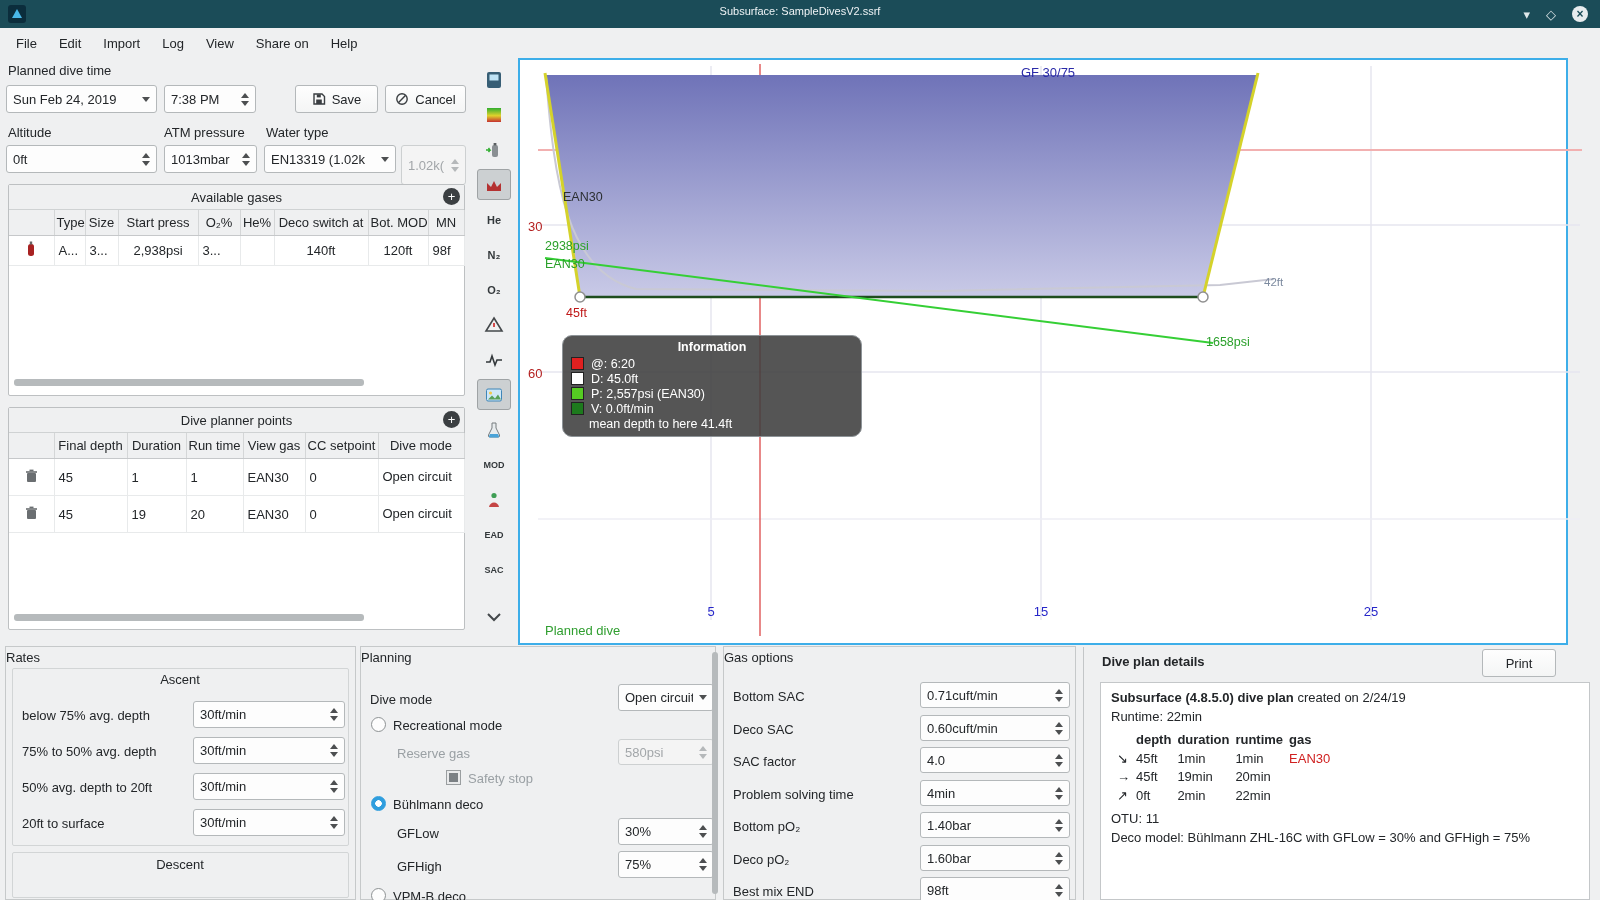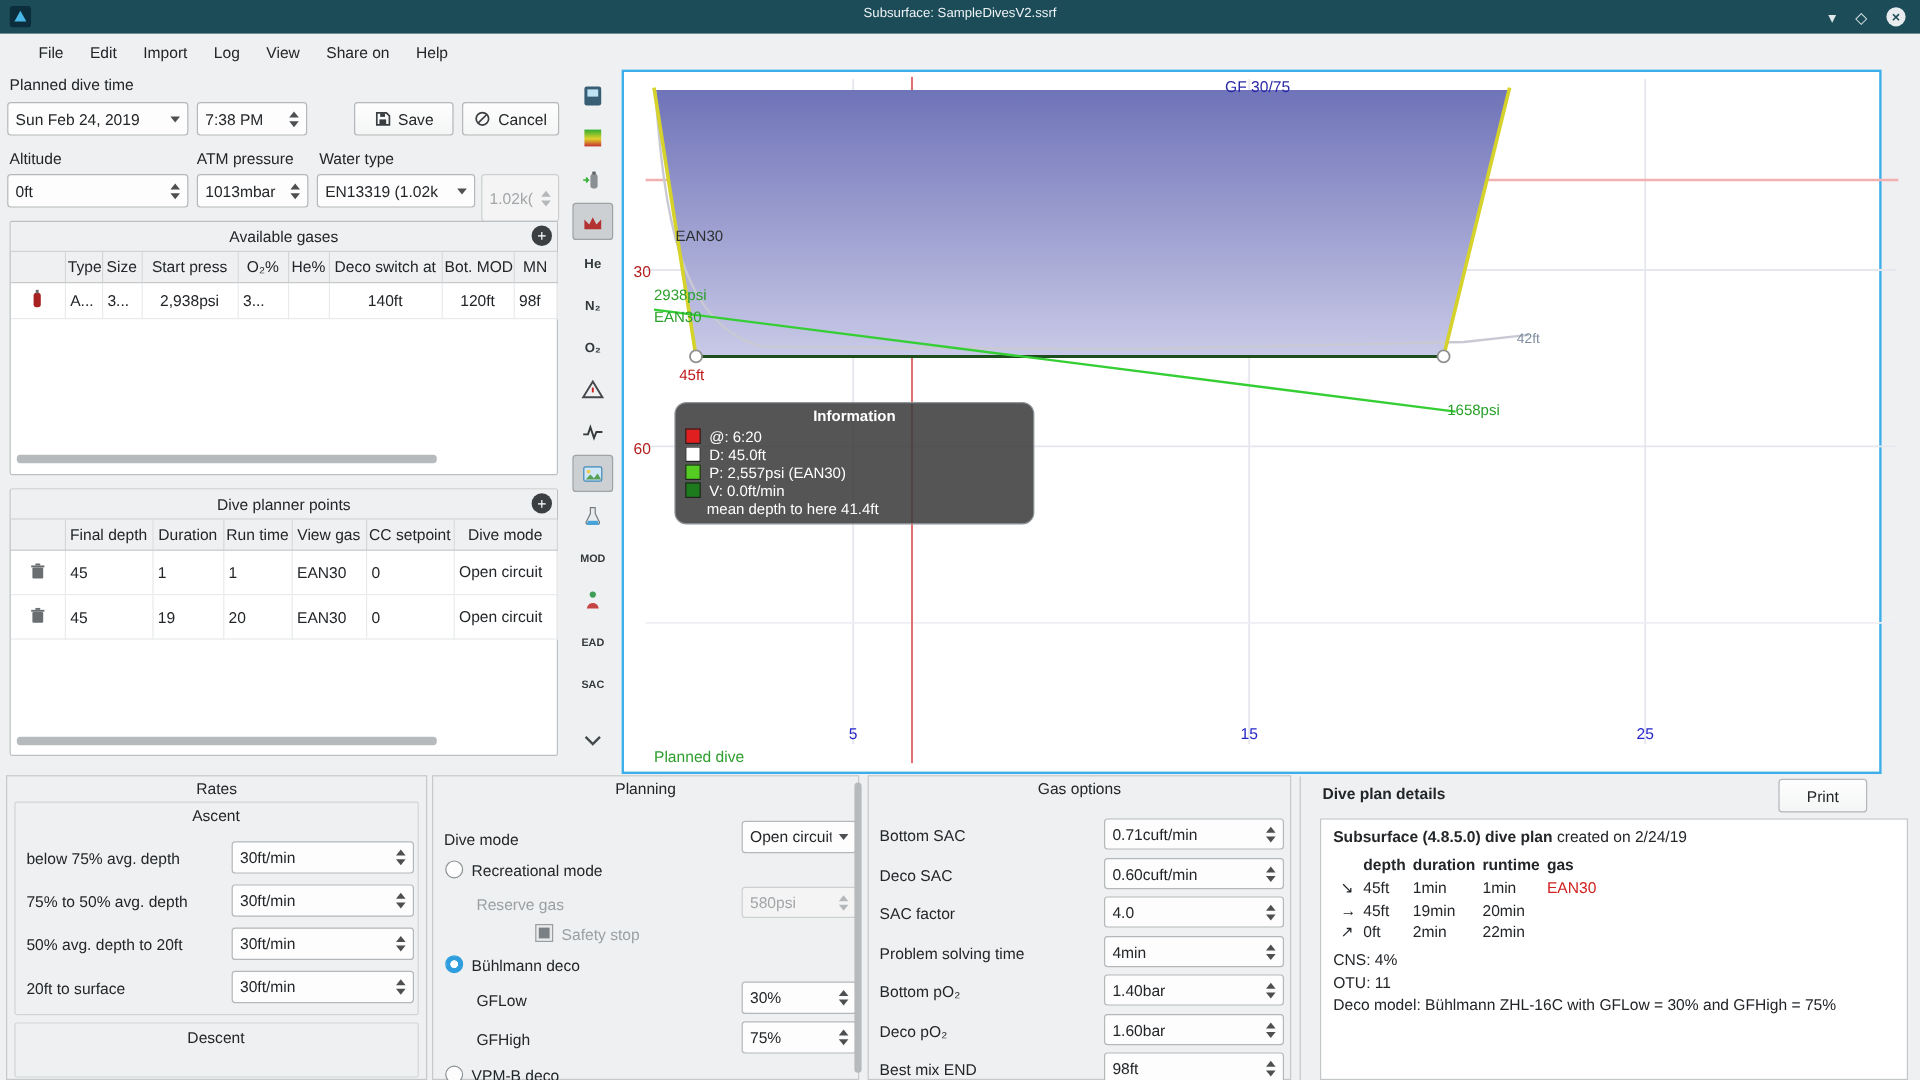--- a/index.html
+++ b/index.html
@@ -7,21 +7,21 @@
        font-family:"Liberation Sans",sans-serif;font-size:13px;color:#232629;position:relative}
   
   .titlebar{position:absolute;left:0;top:0;width:1600px;height:28px;background:#1b4c58;color:#eef3f5}
   .tb-title{position:absolute;left:0;top:5px;width:100%;text-align:center;font-size:11px}
   .app-icon{position:absolute;left:8px;top:5px}
   .win-ctrls{position:absolute;right:12px;top:0;height:28px;display:flex;align-items:center;gap:16px}
   .win-glyph{color:#dfe8ea;font-size:13px;line-height:1}
   .close-circle{width:16px;height:16px;border-radius:50%;background:#e8ecee;color:#1b4c58;
                 display:flex;align-items:center;justify-content:center;font-size:12px;font-weight:bold}
   
-  .menubar{position:absolute;left:0;top:28px;width:1600px;height:30px;display:flex;align-items:center;padding-left:22px;gap:2px;box-sizing:border-box}
+  .menubar{position:absolute;left:0;top:28px;width:1600px;height:30px;display:flex;align-items:center;padding-left:6px;gap:2px;box-sizing:border-box}
   .menu-item{padding:4px 10px;border-radius:3px}
   
   .btn{position:absolute;display:flex;align-items:center;justify-content:center;gap:6px;
        background:linear-gradient(#fefefe,#f4f5f5);border:1px solid #b4b8ba;border-radius:3px;box-sizing:border-box}
   .spin,.combo{position:absolute;display:flex;align-items:center;background:#fdfdfd;border:1px solid #b4b8ba;
        border-radius:3px;padding:0 6px;box-sizing:border-box}
   .sval{flex:1;white-space:nowrap;overflow:hidden}
   .arrows{display:flex;flex-direction:column;gap:3px;margin-left:4px}
   .a-up{width:0;height:0;border-left:4px solid transparent;border-right:4px solid transparent;border-bottom:5px solid #4d4f51}
   .a-dn{width:0;height:0;border-left:4px solid transparent;border-right:4px solid transparent;border-top:5px solid #4d4f51}
@@ -51,21 +51,21 @@
   .chart-panel{position:absolute;left:518px;top:58px;width:1050px;height:587px;background:#fff;
                border:2px solid #3daee9;box-sizing:border-box}
   .tooltip{position:absolute;left:42px;top:275px;width:300px;height:102px;background:rgba(62,62,62,.88);
            border:1px solid #8e9498;border-radius:10px;color:#fff;font-size:12.5px;padding:4px 8px 4px 8px;box-sizing:border-box}
   .tt-title{text-align:center;font-weight:bold;margin-bottom:2px}
   .tt-row{display:flex;align-items:center;gap:7px;height:15px}
   .sw{width:11px;height:11px;border:1px solid #222;flex:0 0 auto}
   .sw-spacer{width:11px;height:11px;flex:0 0 auto}
   
   .panel{position:absolute;border:1px solid #c6c9ca;background:#eff0f1;box-sizing:border-box}
-  .panel-title{text-align:center;padding-top:3px}
+  .panel-title{text-align:left;padding-top:3px}
   .subframe{position:absolute;border:1px solid #d2d5d6;border-radius:2px;box-sizing:border-box}
   .rb{width:15px;height:15px;border-radius:50%;border:1px solid #8e9294;background:#fdfdfd;display:inline-block;box-sizing:border-box}
   .rb.on{border:1px solid #2f9ede;background:radial-gradient(circle,#ffffff 0 3px,#2f9ede 3.5px 100%)}
   .cb{width:15px;height:15px;border:1px solid #9a9ea0;background:#e9eaeb;display:flex;align-items:center;justify-content:center;box-sizing:border-box}
   .cb i{width:9px;height:9px;background:#7b8084;display:block}
   .details-box{position:absolute;background:#fff;border:1px solid #c4c7c9;padding:6px 10px;overflow:hidden;
                box-sizing:border-box;line-height:1.45}
   .dp-table{border-collapse:collapse;margin:4px 0 4px 6px}
   .dp-table td,.dp-table th{padding:0 6px 0 0;text-align:left;font-weight:normal}
   .dp-table th{font-weight:bold}
@@ -561,20 +561,21 @@
   </div>
 
 <div style="position:absolute;left:1083px;top:647px;width:1px;height:253px;background:#c3c6c8"></div>
 
 <span class="lbl" style="left:1102px;top:654px;font-weight:bold">Dive plan details</span>
 <div class="btn" style="left:1482px;top:649px;width:74px;height:28px">
   <span>Print</span>
 </div>
 <div class="details-box" style="left:1100px;top:682px;width:490px;height:218px">
   <div><b>Subsurface (4.8.5.0) dive plan</b><span> created on 2/24/19</span></div>
+  <div>Runtime: 22min</div>
   <table class="dp-table">
     <tbody>
         <tr>
       <th></th>
       <th>depth</th>
       <th>duration</th>
       <th>runtime</th>
       <th>gas</th>
     </tr>
     <tr>
@@ -593,16 +594,15 @@
     </tr>
     <tr>
       <td>↗</td>
       <td>0ft</td>
       <td>2min</td>
       <td>22min</td>
       <td></td>
     </tr>
   </tbody>
     </table>
-  <div>CNS: 4%</div>
   <div>OTU: 11</div>
   <div style="white-space:nowrap">Deco model: Bühlmann ZHL-16C with GFLow = 30% and GFHigh = 75%</div>
 </div>
 
 </body></html>

